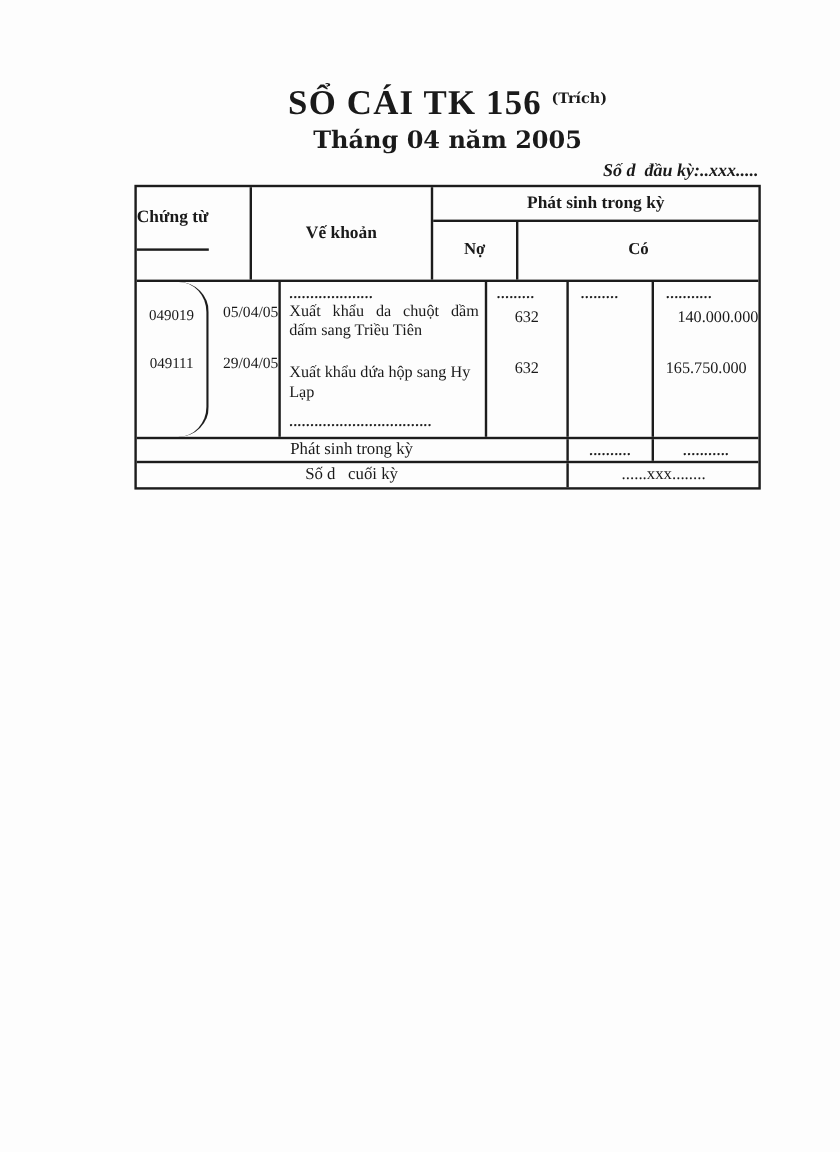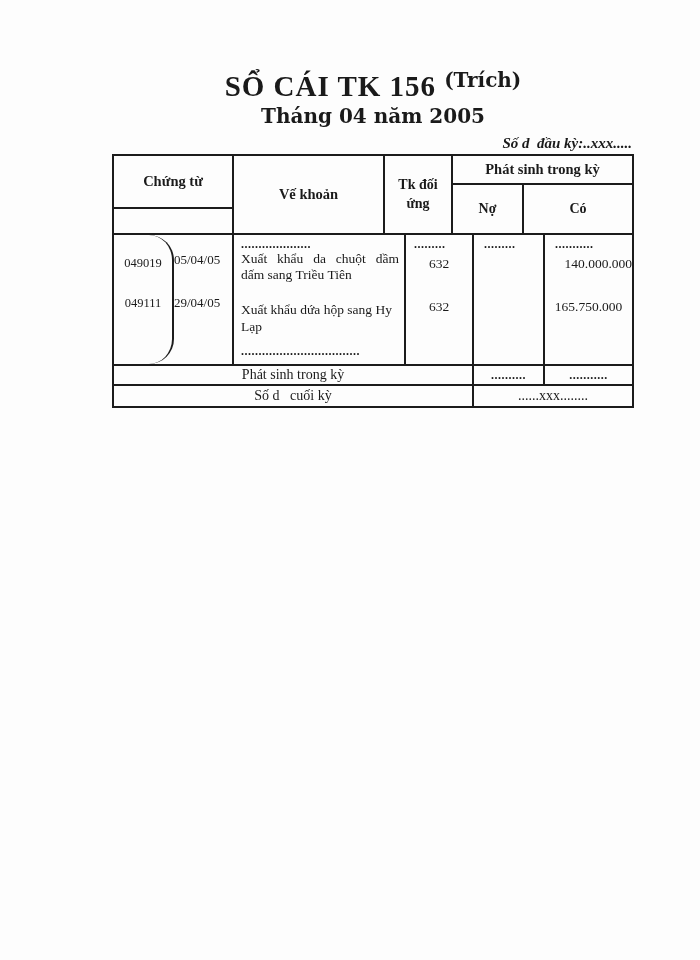--- a/index.html
+++ b/index.html
@@ -19,21 +19,21 @@
   .title-wrap { text-align: center; line-height: 1; }
   .doc-title {
     font-family: Liberation Serif, serif;
     font-size: 29px;
     font-weight: 700;
     letter-spacing: 1px;
     display: inline-block;
   }
   .doc-title-note {
     font-family: "DejaVu Serif", serif;
-    font-size: 20px;
+    font-size: 12px;
     font-weight: 700;
     display: inline-block;
     transform: translateY(-9px);
     margin-left: 4px;
   }
   .doc-subtitle {
     text-align: center;
     font-family: "DejaVu Serif", serif;
     font-size: 20px;
     font-weight: 600;
@@ -56,39 +56,39 @@
     font-size: 13.5px;
     line-height: 1.2;
   }
   .bb { border-bottom: 2px solid #1c1c1c; }
   .br { border-right: 2px solid #1c1c1c; }
   .bt { border-top: 2px solid #1c1c1c; }
   .ctr { display: flex; align-items: center; justify-content: center; text-align: center; }
 
   
   .hdr { display: flex; height: 79px; }
-  .hdr-left { width: 120px; display: flex; flex-direction: column; }
+  .hdr-left { width: 96px; display: flex; flex-direction: row; }
   .h-chungtu { height: 53px; font-weight: 700; font-size: 14.5px; }
   .h-sub { flex: 1; display: flex; }
   .h-so { width: 60px; font-weight: 700; font-size: 14px; padding: 2px 0 0 8px; }
   .h-ngay { flex: 1; font-weight: 700; font-size: 14px; padding: 2px 0 0 9px; }
   .h-ve { width: 151px; font-weight: 700; font-size: 14.5px; }
   .h-tk { width: 68px; font-weight: 700; font-size: 14px; padding: 0 6px; line-height: 1.3; }
   .hdr-right { flex: 1; display: flex; flex-direction: column; }
   .h-phatsinh { height: 29px; font-weight: 700; font-size: 14.5px; }
   .h-sub2 { flex: 1; display: flex; }
   .h-no { width: 71px; font-weight: 700; font-size: 14px; }
   .h-co { flex: 1; font-weight: 700; font-size: 14px; }
 
   
   .bdy { display: flex; height: 129px; }
   .b-so { width: 60px; text-align: center; font-size: 12.5px; border-radius: 25px; }
   .b-so .v1 { margin-top: 21px; }
   .b-so .v2 { margin-top: 25px; }
-  .b-ngay { width: 60px; text-align: left; font-size: 13px; }
+  .b-ngay { width: 60px; text-align: right; font-size: 13px; }
   .b-ngay .v1 { margin-top: 17px; }
   .b-ngay .v2 { margin-top: 27px; }
   .b-ve { width: 172px; padding: 3px 5px 0 7px; }
   .b-ve .desc1 { text-align: justify; margin-top: 1px; }
   .b-ve .desc2 { margin-top: 19px; }
   .b-tk { width: 68px; text-align: center; padding-top: 3px; }
   .b-tk .v1 { margin-top: 6px; }
   .b-tk .v2 { margin-top: 27px; }
   .b-no { width: 71px; padding: 3px 0 0 10px; }
   .b-co { flex: 1; text-align: center; padding-top: 3px; }
@@ -127,21 +127,20 @@
   <div class="doc-subtitle">Tháng 04 năm 2005</div>
   <div class="opening-balance">Số d  đầu kỳ:..xxx.....</div>
 
   <div class="tbl">
 
     <div class="hdr bb">
       <div class="hdr-left br">
         <div class="h-chungtu bb ctr">Chứng từ</div>
       </div>
       <div class="h-ve br ctr">Vế khoản</div>
-      <div class="h-tk br ctr">Tk đối ứng</div>
       <div class="hdr-right">
         <div class="h-phatsinh bb ctr">Phát sinh trong kỳ</div>
         <div class="h-sub2">
           <div class="h-no br ctr">Nợ</div>
           <div class="h-co ctr">Có</div>
         </div>
       </div>
     </div>
 
     <div class="bdy">

